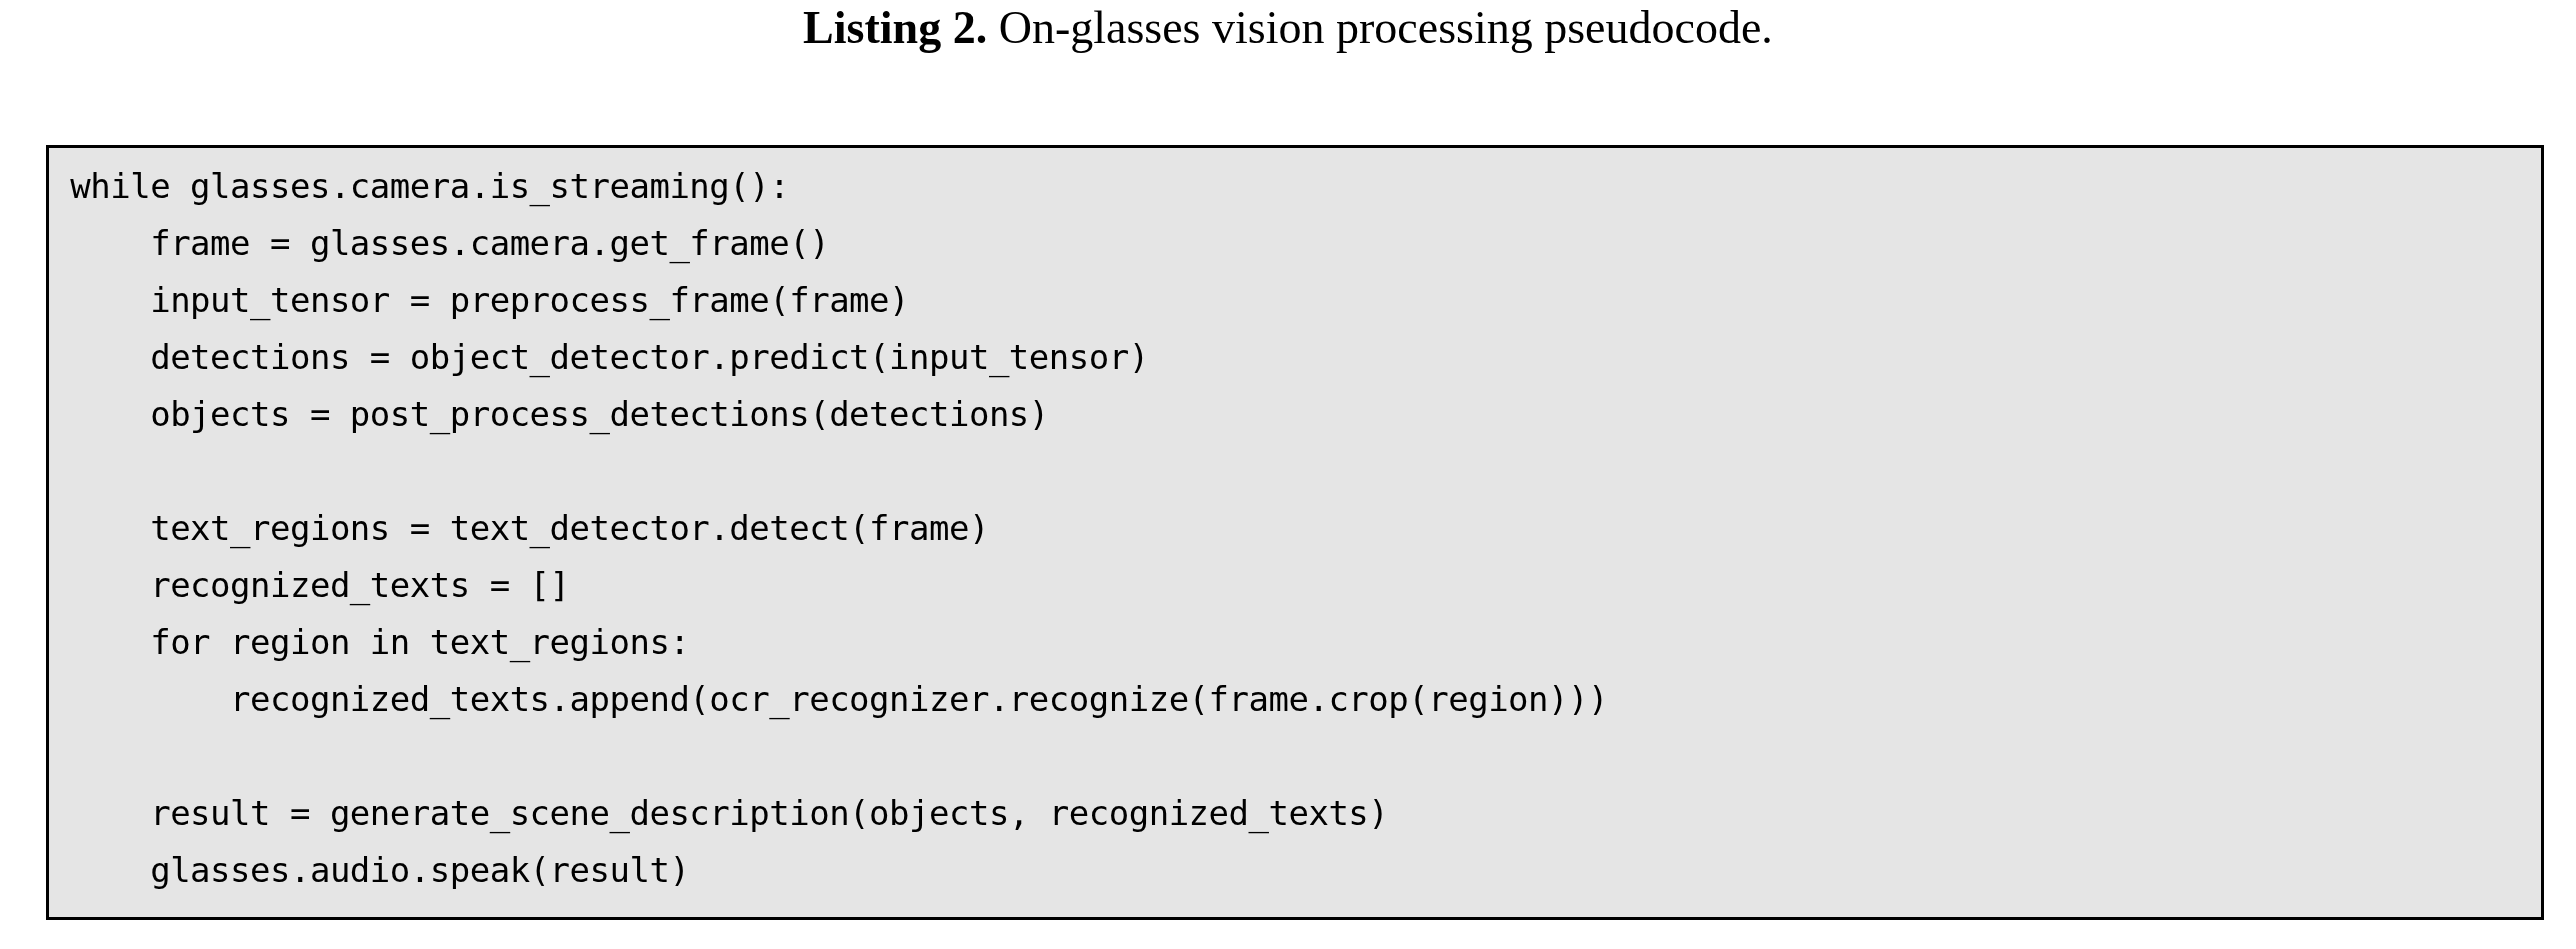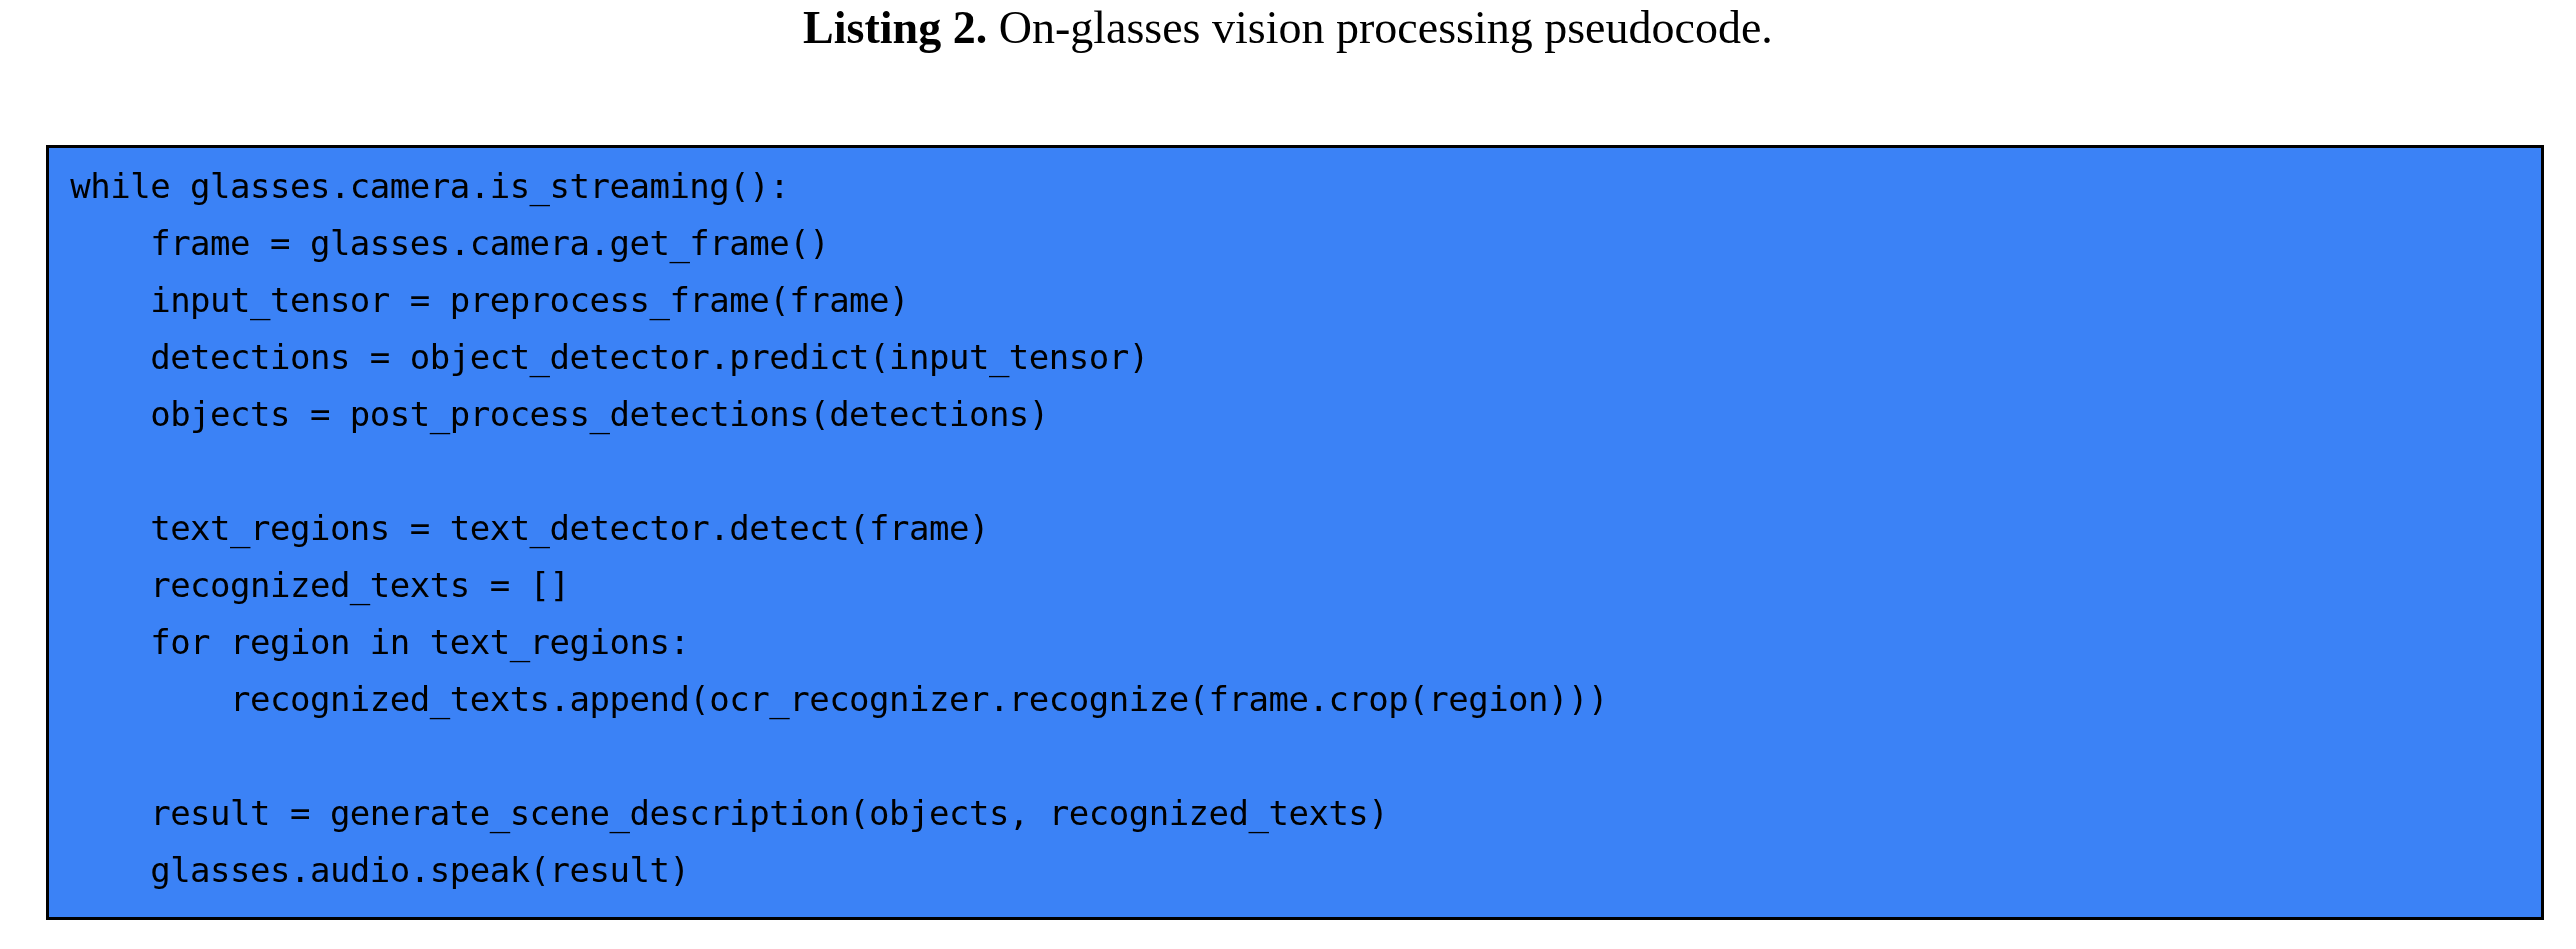--- a/index.html
+++ b/index.html
@@ -45,21 +45,21 @@
 
   
   .code-frame {
     position: absolute;
     left: 46px;
     top: 145px;
     width: 2498px;
     height: 775px;
     box-sizing: border-box;
     border: 3.4px solid #000000;
-    background: #3b82f6;
+    background: #e5e5e5;
   }
 
   .code-body {
     position: absolute;
     left: 21.3px;
     top: 10.2px;
     margin: 0;
     padding: 0;
     font-family: "DejaVu Sans Mono", "Liberation Mono", monospace;
     font-size: 34px;

